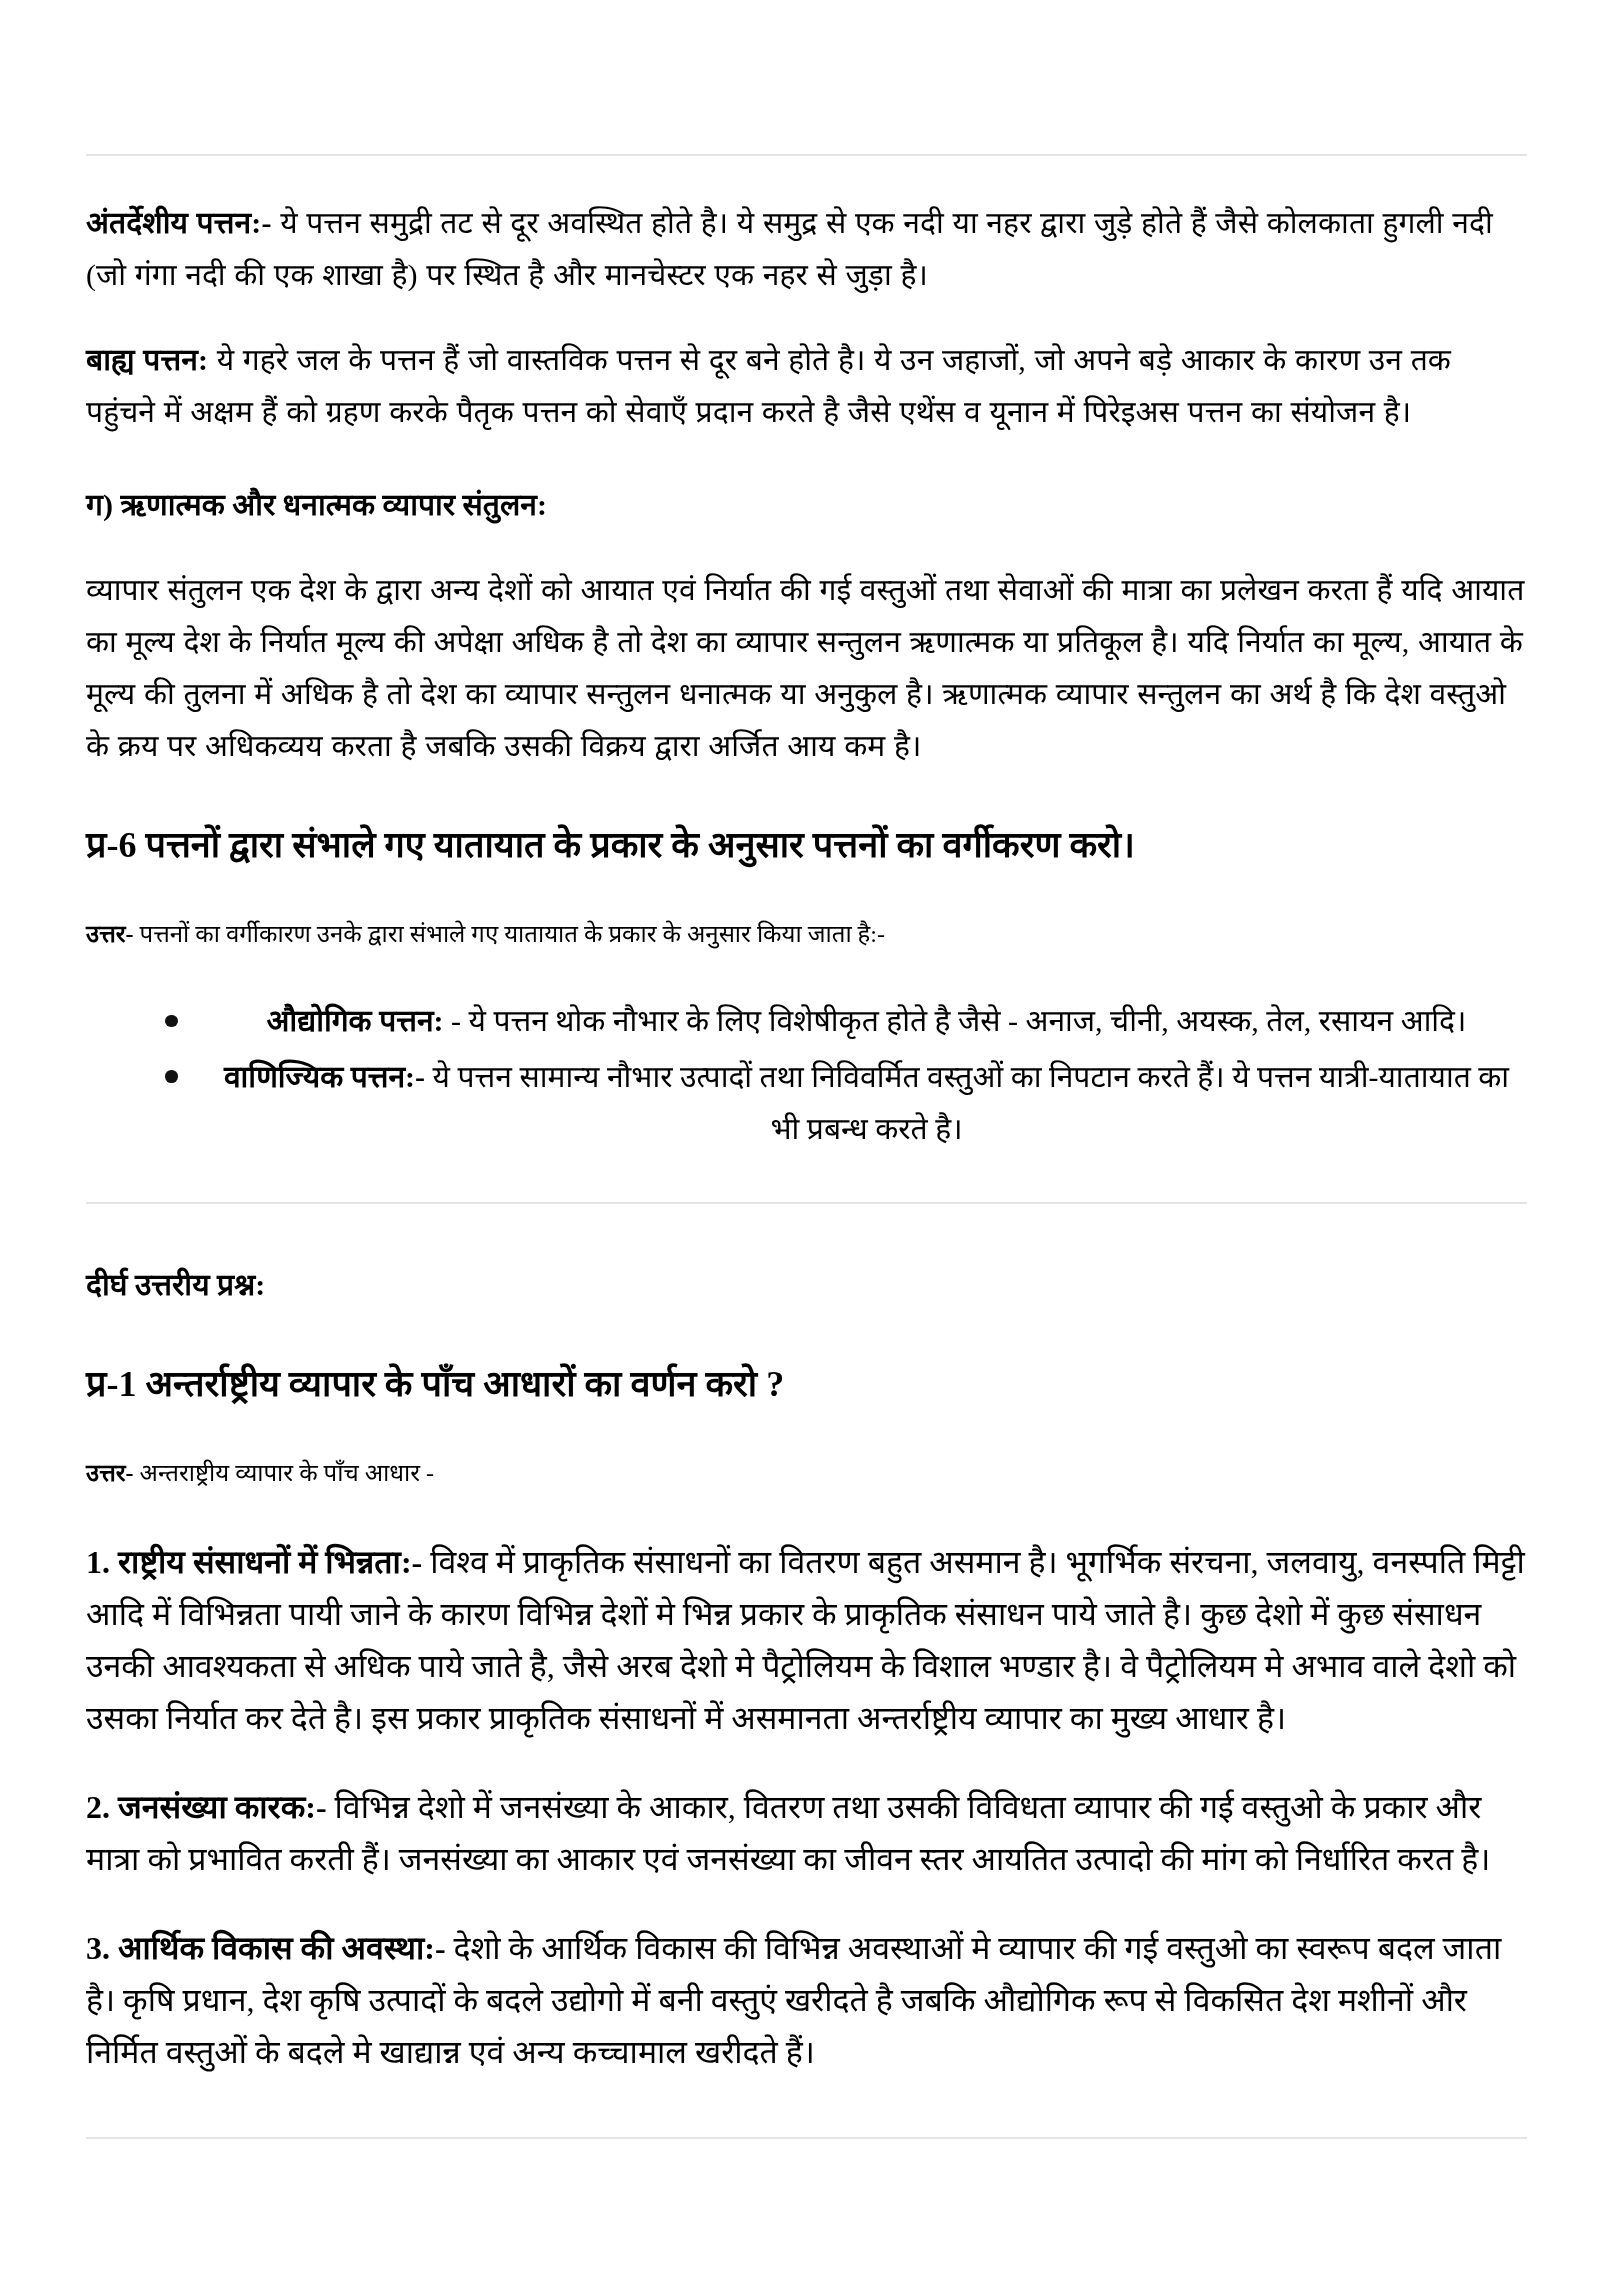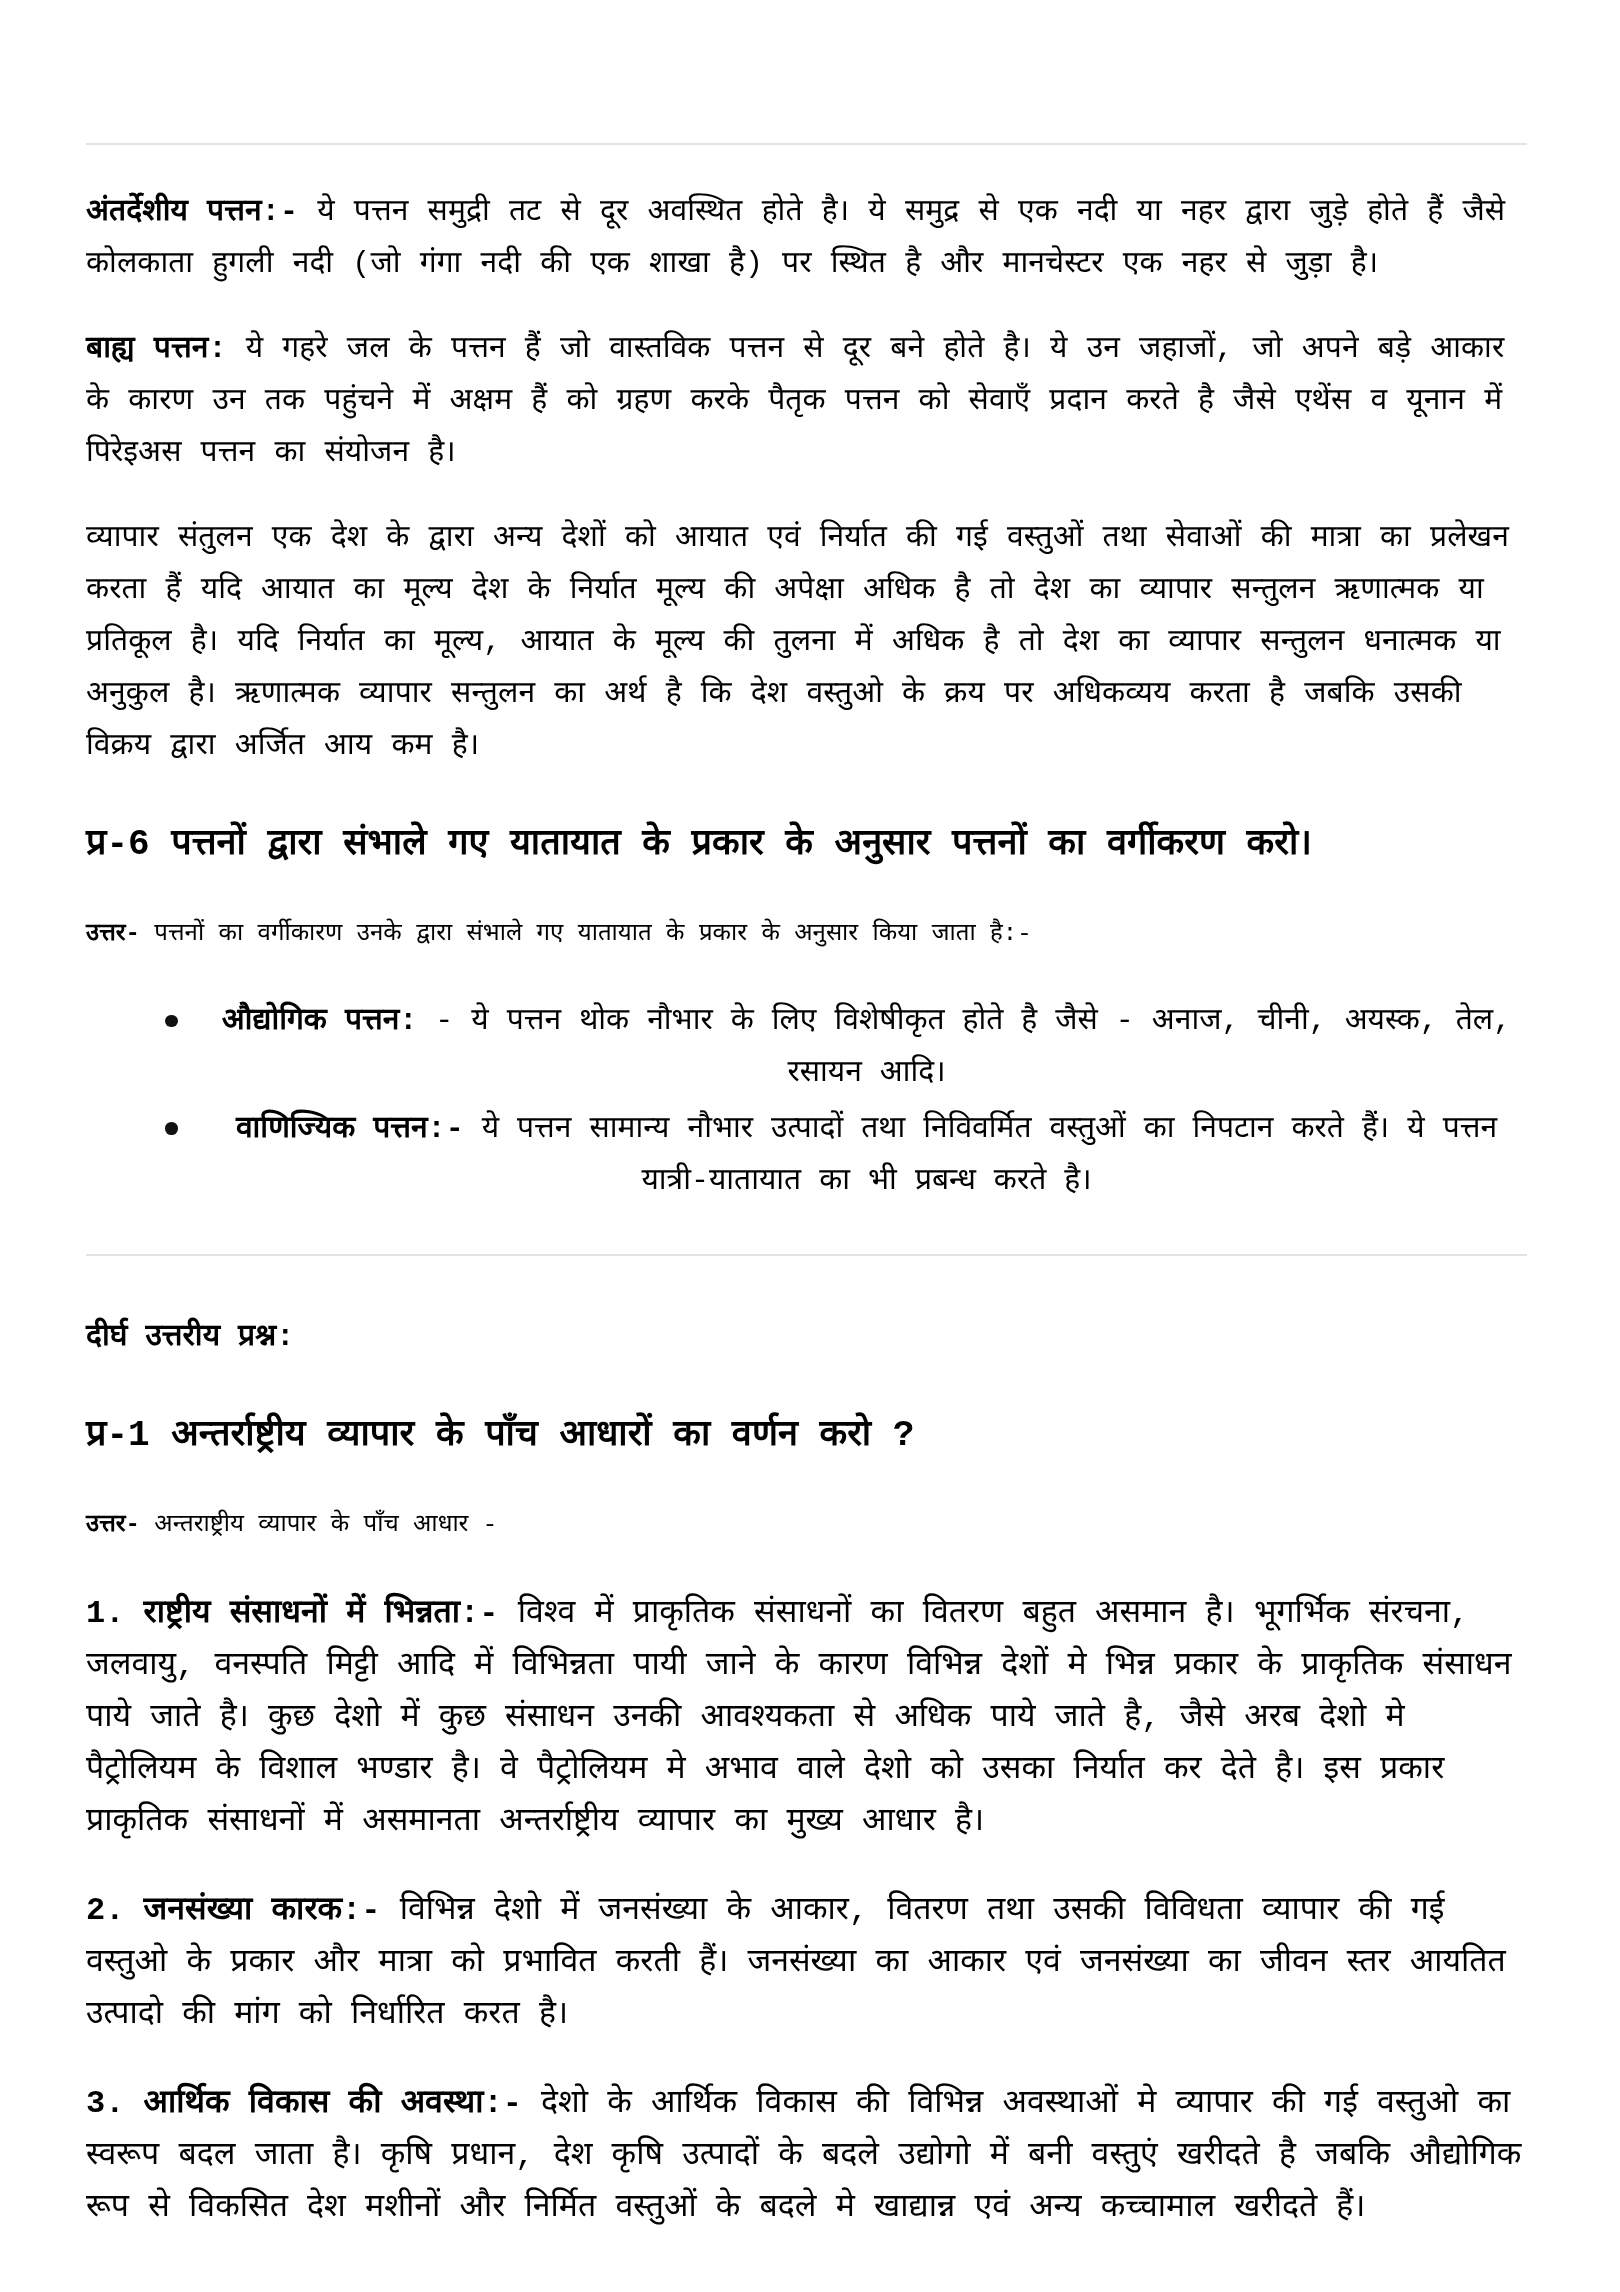--- a/index.html
+++ b/index.html
@@ -17,25 +17,24 @@
     width: 1620px;
     height: 2293px;
     margin: 0 auto;
     background: #ffffff;
     box-sizing: border-box;
     overflow: hidden;
   }
   .content {
     position: absolute;
     left: 86px;
-    top: 0;
+    top: 11px;
     width: 1441px;
     height: 1866px;
     box-sizing: border-box;
-    font-family: Liberation Mono, monospace;
   }
   
   .rule {
     height: 2px;
     background: #e3e3e3;
     width: 1441px;
     margin: 0;
   }
   .rule.top { margin-top: 143px; }
   .rule.mid { margin-top: 47px; margin-bottom: 0; }
@@ -126,20 +125,21 @@
 
 <div class="page">
   <div class="content">
 
     <div class="rule top"></div>
 
     <p class="para first"><span class="lead">अंतर्देशीय पत्तन:-</span><span> ये पत्तन समुद्री तट से दूर अवस्थित होते है। ये समुद्र से एक नदी या नहर द्वारा जुड़े होते हैं जैसे कोलकाता हुगली नदी (जो गंगा नदी की एक शाखा है) पर स्थित है और मानचेस्टर एक नहर से जुड़ा है।</span></p>
 
     <p class="para"><span class="lead">बाह्य पत्तन:</span><span> ये गहरे जल के पत्तन हैं जो वास्तविक पत्तन से दूर बने होते है। ये उन जहाजों, जो अपने बड़े आकार के कारण उन तक पहुंचने में अक्षम हैं को ग्रहण करके पैतृक पत्तन को सेवाएँ प्रदान करते है जैसे एथेंस व यूनान में पिरेइअस पत्तन का संयोजन है।</span></p>
 
+    <h2 class="heading">ग) ऋणात्मक और धनात्मक व्यापार संतुलन:</h2>
 
     <p class="para">व्यापार संतुलन एक देश के द्वारा अन्य देशों को आयात एवं निर्यात की गई वस्तुओं तथा सेवाओं की मात्रा का प्रलेखन करता हैं यदि आयात का मूल्य देश के निर्यात मूल्य की अपेक्षा अधिक है तो देश का व्यापार सन्तुलन ऋणात्मक या प्रतिकूल है। यदि निर्यात का मूल्य, आयात के मूल्य की तुलना में अधिक है तो देश का व्यापार सन्तुलन धनात्मक या अनुकुल है। ऋणात्मक व्यापार सन्तुलन का अर्थ है कि देश वस्तुओ के क्रय पर अधिकव्यय करता है जबकि उसकी विक्रय द्वारा अर्जित आय कम है।</p>
 
     <h3 class="qline">प्र-6 पत्तनों द्वारा संभाले गए यातायात के प्रकार के अनुसार पत्तनों का वर्गीकरण करो।</h3>
 
     <p class="ansline"><span class="lead">उत्तर-</span><span> पत्तनों का वर्गीकारण उनके द्वारा संभाले गए यातायात के प्रकार के अनुसार किया जाता है:-</span></p>
 
     <ul class="bullets">
       <li>
         <span class="dot"></span>

